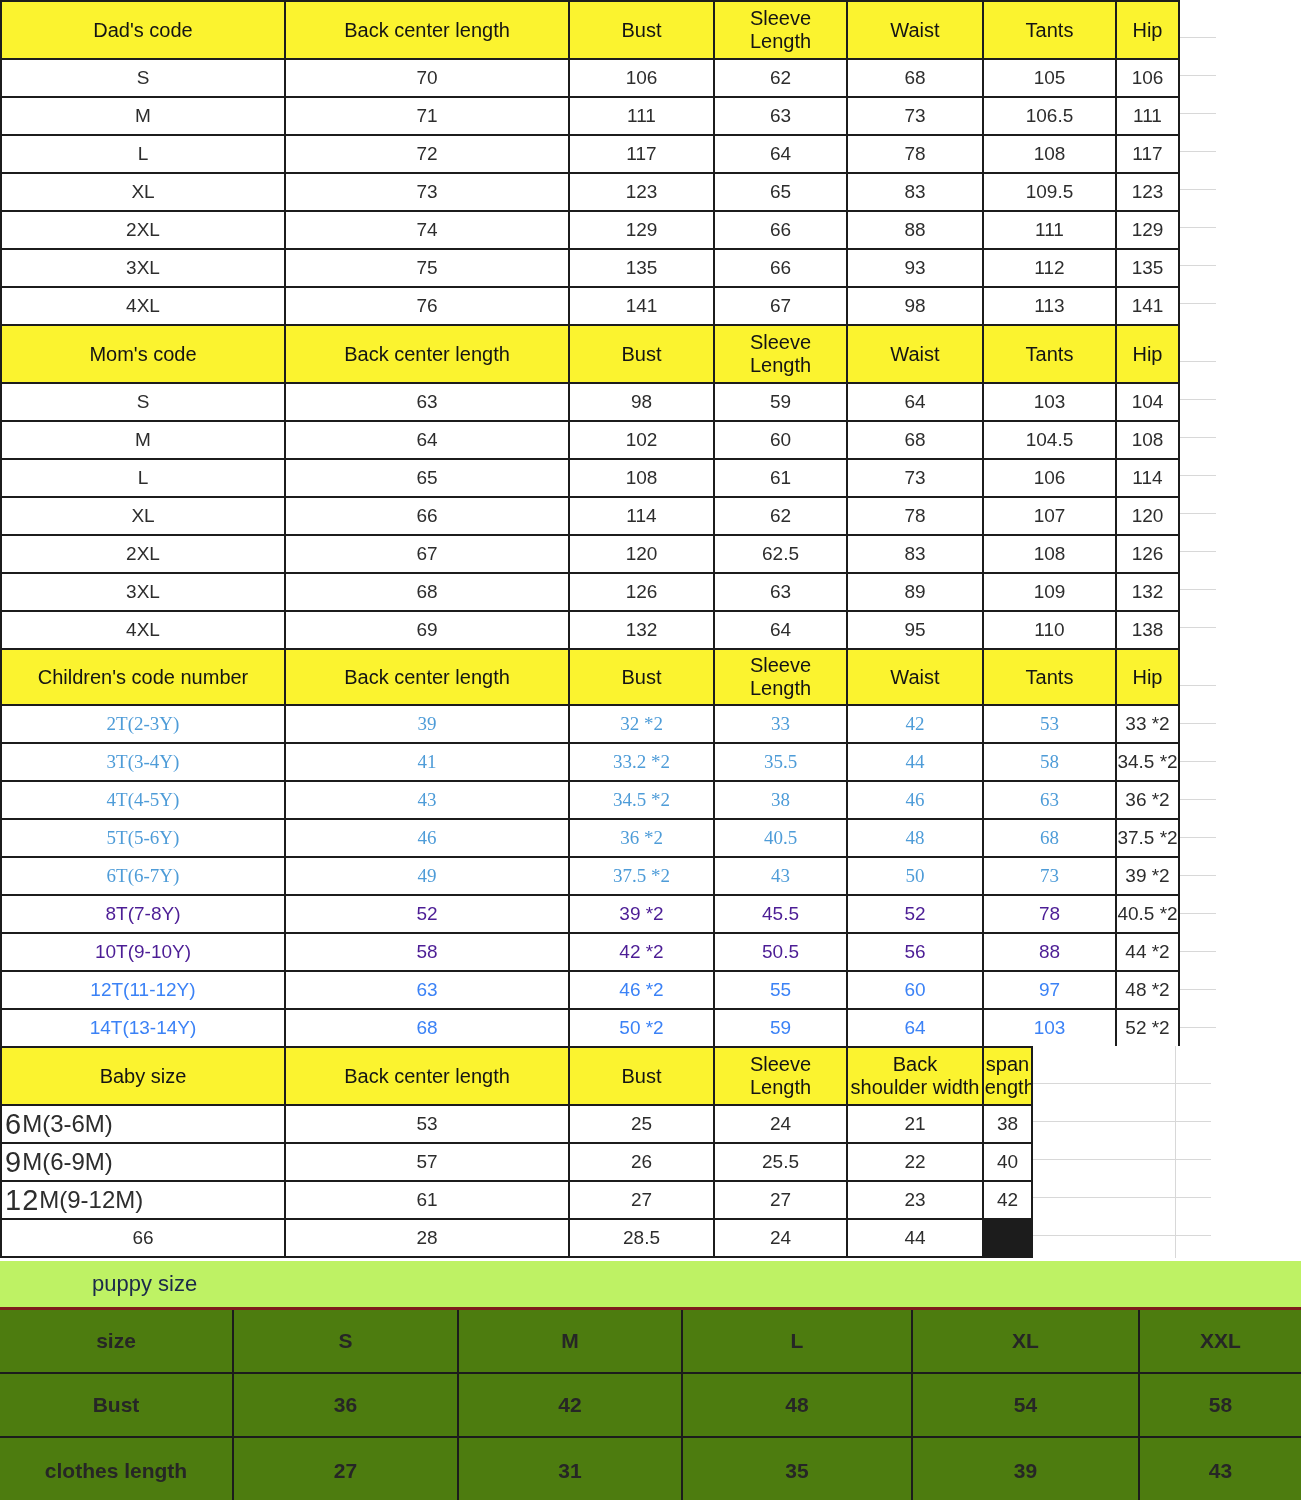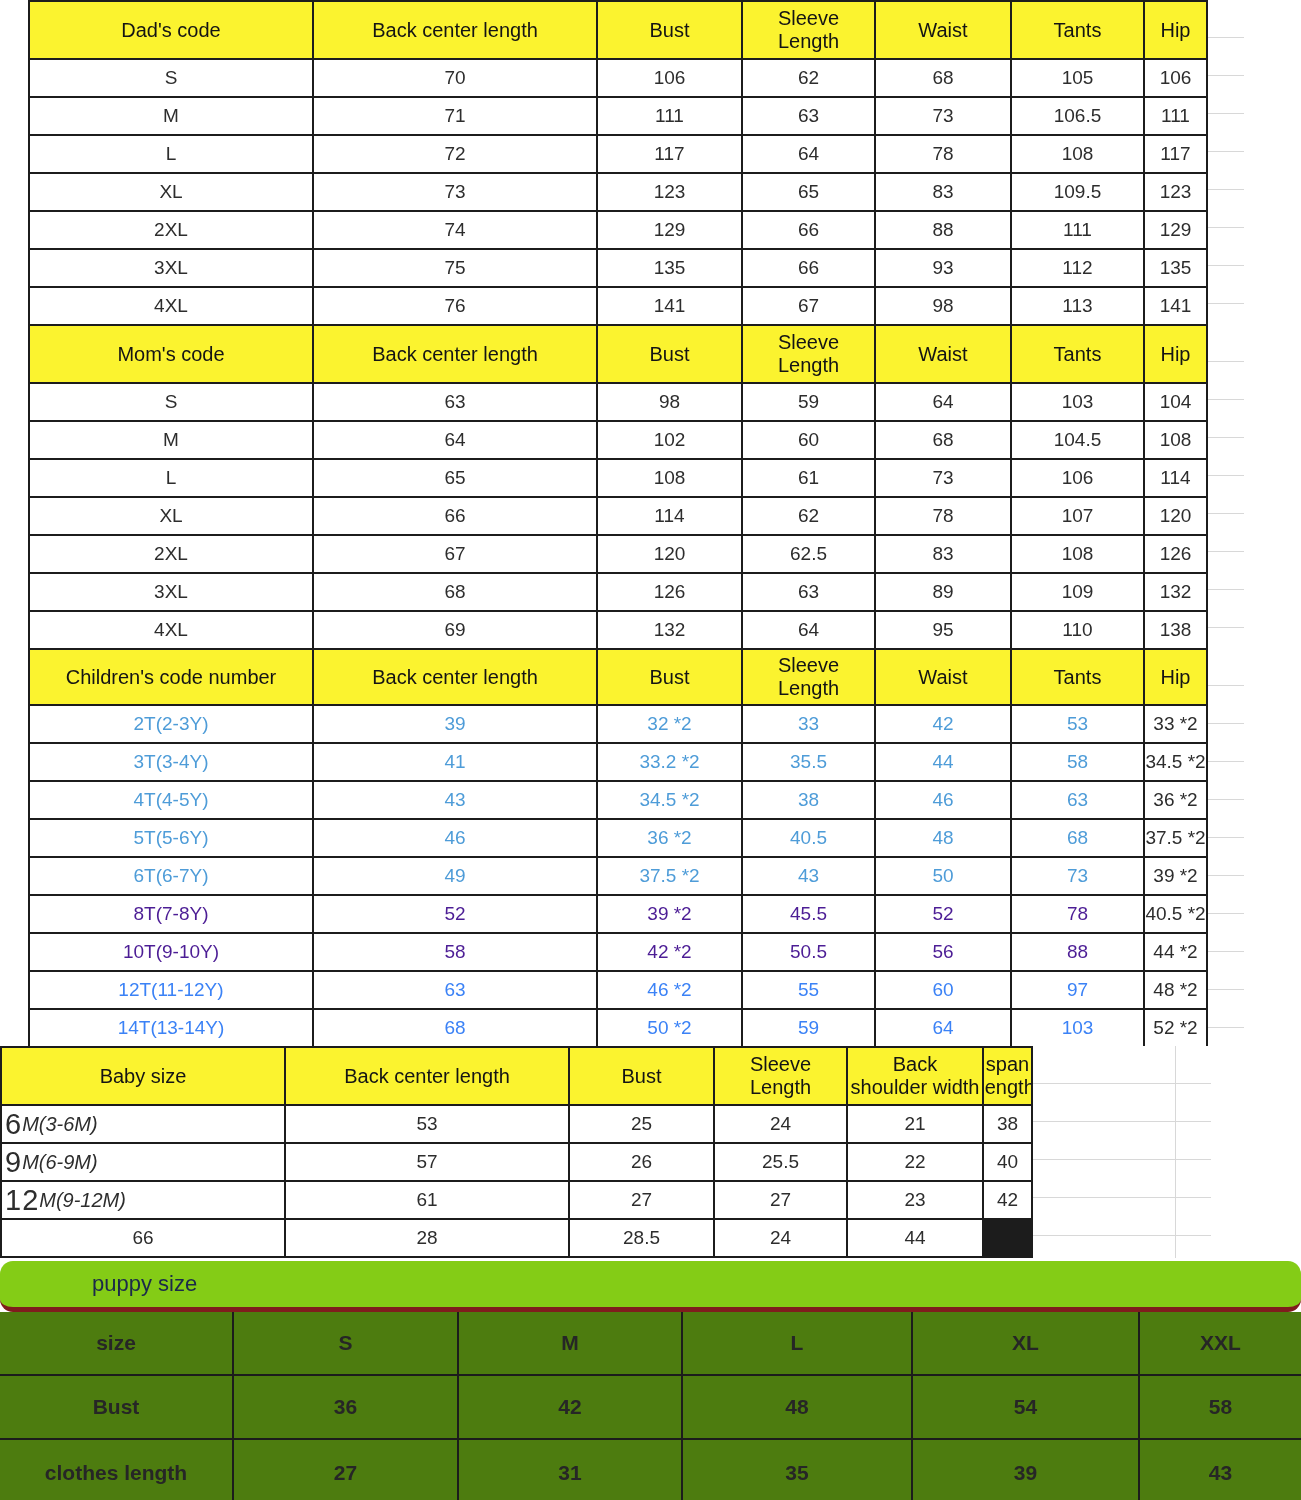--- a/index.html
+++ b/index.html
@@ -3,45 +3,45 @@
 <meta charset="utf-8">
 <style>
   html,body{margin:0;padding:0;background:#ffffff;}
   body{width:1301px;font-family:"Liberation Sans",sans-serif;}
   .page{width:1301px;}
 
   .tbl{display:flex;}
   .tbl.overlap{margin-top:-2px;}
 
   .grid{display:grid;gap:2px;background:#1c1c1c;border:2px solid #1c1c1c;box-sizing:border-box;}
-  .g7{width:1180px;grid-template-columns:282px 282px 143px 131px 134px 131px 1fr;grid-template-rows:56px;grid-auto-rows:36px;margin-left:28px;}
+  .g7{width:1180px;grid-template-columns:282px 282px 143px 131px 134px 131px 1fr;grid-template-rows:56px;grid-auto-rows:36px;}
   .g7.kids{grid-template-rows:54px;}
   .g6{width:1033px;grid-template-columns:282px 282px 143px 131px 134px 1fr;grid-template-rows:56px;grid-auto-rows:36px;}
 
   .cell,.hcell,.pcell{background:#ffffff;display:flex;align-items:center;justify-content:center;
     font-size:19px;color:#2d2d2d;overflow:hidden;}
   .hcell{background:#fbf32f;font-size:20px;color:#141414;text-align:center;white-space:pre-line;line-height:1.15;padding:0 2px;}
 
-  .c-blue{color:#4e9cd8;}
+  .c-blue{color:#4e9cd8;font-family:Liberation Serif, serif;}
   .c-navy{color:#4c1d95;}
   .c-red{color:#3b82f6;}
 
   .baby-label{justify-content:flex-start;padding-left:3px;}
   .baby-label .big{font-size:29px;line-height:1;letter-spacing:1px;}
-  .baby-label .rest{font-size:20px;font-style:italic;}
+  .baby-label .rest{font-size:24px;}
 
   .strip{width:36px;background:
     repeating-linear-gradient(to bottom,#ffffff 0 37px,#d8d8d8 37px 38px);}
   .baby-filler{width:178px;position:relative;background:
     repeating-linear-gradient(to bottom,#ffffff 0 37px,#d8d8d8 37px 38px);}
   .baby-filler .vline{position:absolute;left:142px;top:0;bottom:0;width:1px;background:#d8d8d8;}
 
   .gap{height:3px;background:#ffffff;}
 
-  .banner{height:46px;background:#84cc16;border-bottom:5px solid #7f1d1d;display:flex;align-items:center;border-radius:13px;}
+  .banner{height:46px;background:#bef264;border-bottom:3px solid #7f1d1d;display:flex;align-items:center;}
   .banner .txt{margin-left:92px;font-size:22px;color:#1b2a4a;}
 
   .puppy{width:1301px;grid-template-columns:232px 223px 222px 228px 225px 1fr;
     grid-template-rows:62px 62px 66px;border:none;}
   .pcell{background:#4d7c0f;font-weight:bold;font-size:21px;color:#262626;}
 </style>
 </head>
 <body>
 
 <div class="page">

